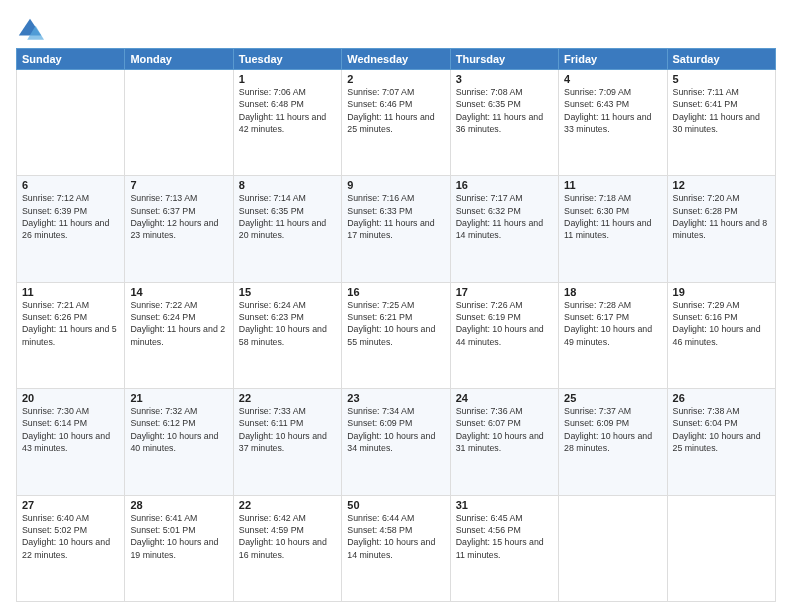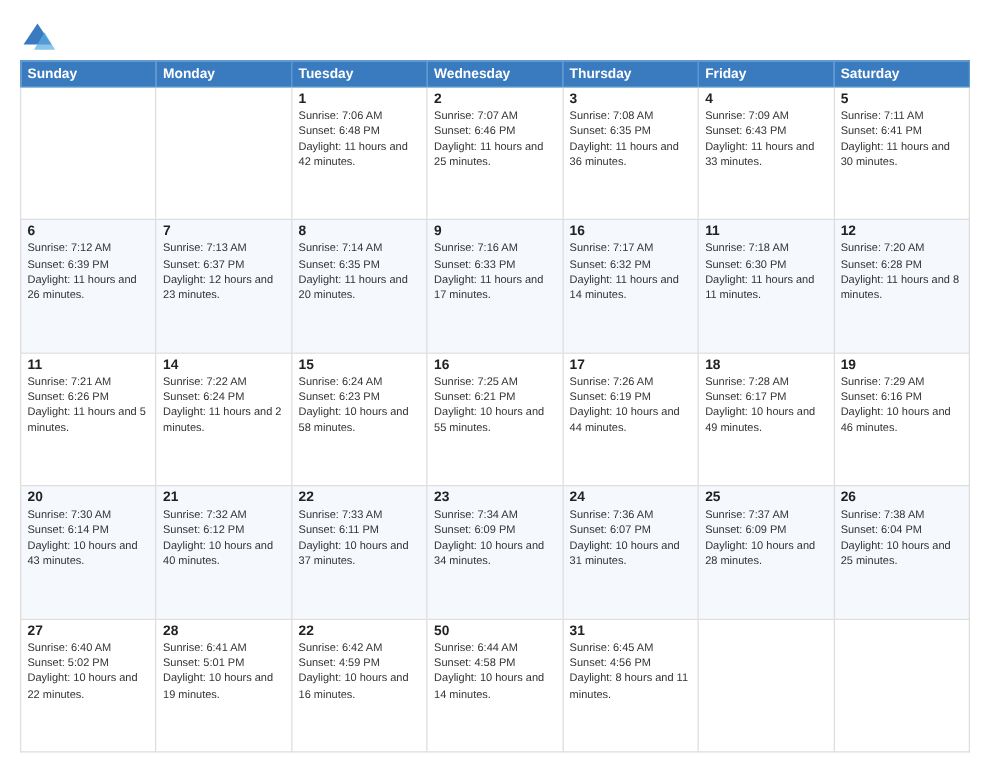--- a/index.html
+++ b/index.html
@@ -264,20 +264,20 @@
           <td>
             <span class="day-num">22</span>
             <div class="day-info"><span>Sunrise: 6:42 AM</span><br><span>Sunset: 4:59 PM</span><br><span>Daylight: 10 hours and 16 minutes.</span></div>
           </td>
           <td>
             <span class="day-num">50</span>
             <div class="day-info"><span>Sunrise: 6:44 AM</span><br><span>Sunset: 4:58 PM</span><br><span>Daylight: 10 hours and 14 minutes.</span></div>
           </td>
           <td>
             <span class="day-num">31</span>
-            <div class="day-info"><span>Sunrise: 6:45 AM</span><br><span>Sunset: 4:56 PM</span><br><span>Daylight: 8 hours and 11 minutes.</span></div>
+            <div class="day-info"><span>Sunrise: 6:45 AM</span><br><span>Sunset: 4:56 PM</span><br><span>Daylight: 15 hours and 11 minutes.</span></div>
           </td>
           <td class="empty-cell"></td>
           <td class="empty-cell"></td>
         </tr>
       </tbody>
   </table>
 </div>
 
 </body></html>

